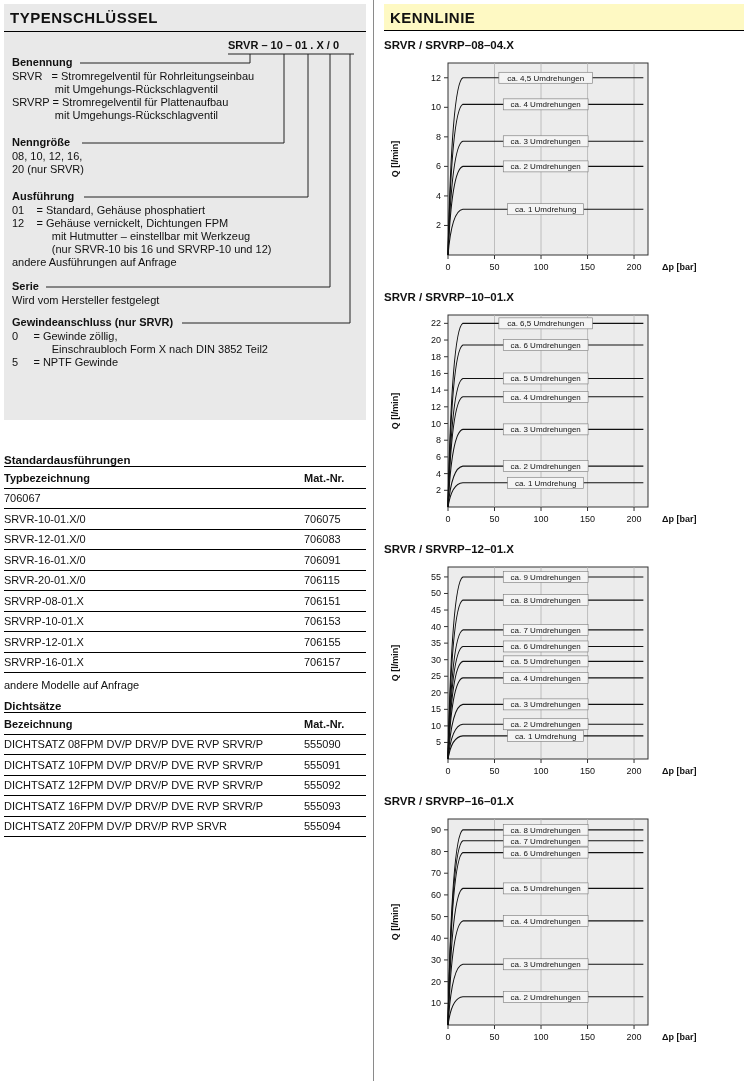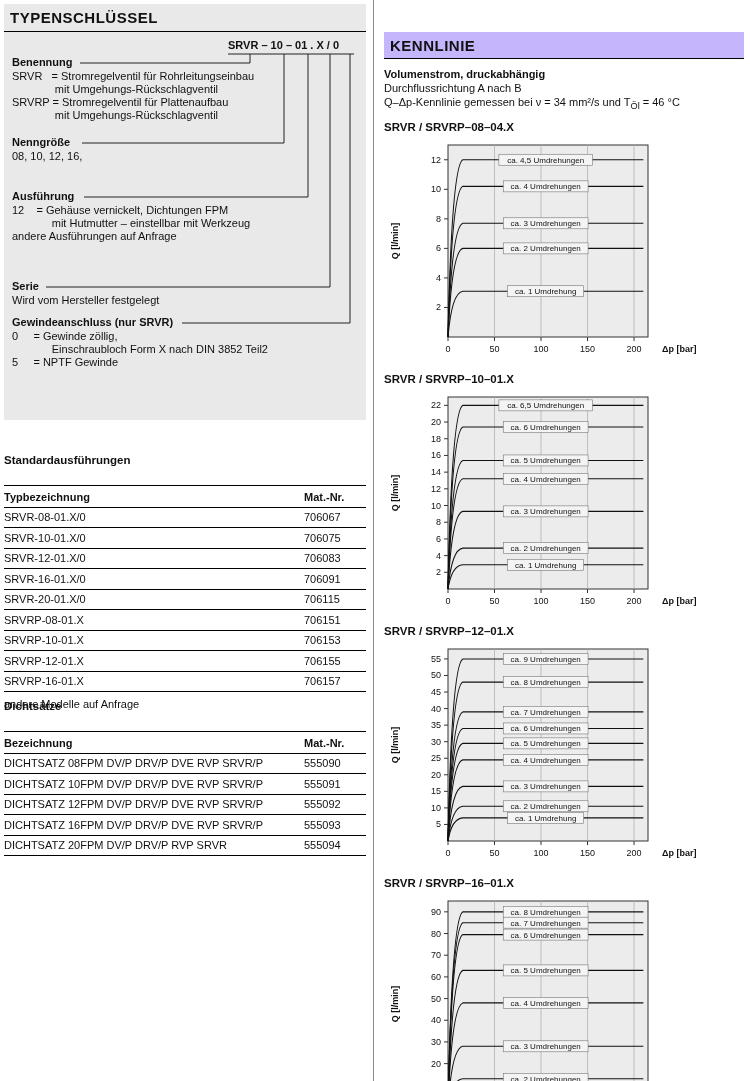--- a/index.html
+++ b/index.html
@@ -14,30 +14,30 @@
   .title-rule{position:absolute;left:0;top:27px;width:362px;border-top:1.5px solid #000;}
   .code{position:absolute;left:224px;top:35px;font-size:11px;font-weight:bold;white-space:pre;}
   .connectors{position:absolute;left:0;top:0;pointer-events:none;}
   .sec{position:absolute;left:8px;font-size:11px;line-height:13px;width:346px;}
   .sec .hd{font-weight:bold;height:14px;}
   .sec .ln{white-space:pre;}
   #sec-0{top:52px;} #sec-1{top:132px;} #sec-2{top:186px;} #sec-3{top:276px;} #sec-4{top:312px;}
 
   .std{position:absolute;left:0;top:448px;width:362px;}
   .seals{position:absolute;left:0;top:694px;width:362px;}
-  .tbl-title{font-size:11.5px;font-weight:bold;padding:2px 0 19px 0;border-bottom:1px solid #000;margin-bottom:1px;}
+  .tbl-title{font-size:11.5px;font-weight:bold;padding:2px 0 0 0;border-bottom:1px solid #000;margin-bottom:1px;}
   .trow{display:flex;align-items:center;height:19.5px;border-bottom:1px solid #000;font-size:11px;}
   .trow.thead{font-weight:bold;border-bottom:1.6px solid #000;justify-content:space-between;}
   .c-name{flex:1;}
   .c-mat{width:62px;}
   .tbl-footer{font-size:11px;padding-top:6px;}
 
   
   .right{position:absolute;left:384px;top:4px;width:360px;}
-  .kenn-title{background:#c4b5fd;font-size:15px;font-weight:bold;letter-spacing:.5px;padding:5px 8px 4px 6px;border-bottom:1.5px solid #000;margin-top:28px;}
+  .kenn-title{background:#fef9c3;font-size:15px;font-weight:bold;letter-spacing:.5px;padding:5px 8px 4px 6px;border-bottom:1.5px solid #000;}
   .info{margin-top:8px;font-size:11px;line-height:14px;}
   .info .b{font-weight:bold;}
   .chart-block{margin-top:8px;}
   .chart-title{font-size:11.5px;font-weight:bold;height:16px;}
   svg text{font-family:"Liberation Sans",sans-serif;fill:#111;}
 </style>
 </head>
 <body>
 
 <div class="page">
@@ -65,26 +65,29 @@
         <div class="hd">Benennung</div>
         <div class="ln">SRVR   = Stromregelventil für Rohrleitungseinbau</div>
         <div class="ln">              mit Umgehungs-Rückschlagventil</div>
         <div class="ln">SRVRP = Stromregelventil für Plattenaufbau</div>
         <div class="ln">              mit Umgehungs-Rückschlagventil</div>
       </div>
 
       <div class="sec" id="sec-1">
         <div class="hd">Nenngröße</div>
         <div class="ln">08, 10, 12, 16,</div>
+        <div class="ln">20 (nur SRVR)</div>
       </div>
 
       <div class="sec" id="sec-2">
         <div class="hd">Ausführung</div>
+        <div class="ln">01    = Standard, Gehäuse phosphatiert</div>
         <div class="ln">12    = Gehäuse vernickelt, Dichtungen FPM</div>
         <div class="ln">             mit Hutmutter – einstellbar mit Werkzeug</div>
+        <div class="ln">             (nur SRVR-10 bis 16 und SRVRP-10 und 12)</div>
         <div class="ln">andere Ausführungen auf Anfrage</div>
       </div>
 
       <div class="sec" id="sec-3">
         <div class="hd">Serie</div>
         <div class="ln">Wird vom Hersteller festgelegt</div>
       </div>
 
       <div class="sec" id="sec-4">
         <div class="hd">Gewindeanschluss (nur SRVR)</div>
@@ -95,21 +98,20 @@
     </div>
 
     <div class="std">
       <div class="tbl-title">Standardausführungen</div>
       <div>
           <div class="trow thead">
             <div class="c-name">Typbezeichnung</div>
             <div class="c-mat">Mat.-Nr.</div>
           </div>
           <div class="trow">
-            <div class="c-name">SRVR-08-01.X/0</div>
             <div class="c-mat">706067</div>
           </div>
           <div class="trow">
             <div class="c-name">SRVR-10-01.X/0</div>
             <div class="c-mat">706075</div>
           </div>
           <div class="trow">
             <div class="c-name">SRVR-12-01.X/0</div>
             <div class="c-mat">706083</div>
           </div>
@@ -168,25 +170,20 @@
             <div class="c-name">DICHTSATZ 20FPM DV/P DRV/P RVP SRVR</div>
             <div class="c-mat">555094</div>
           </div>
         </div>
     </div>
   </div>
 
   <div class="right">
     <div class="kenn-title">KENNLINIE</div>
 
-    <div class="info">
-      <div class="b">Volumenstrom, druckabhängig</div>
-      <div>Durchflussrichtung A nach B</div>
-      <div><span>Q–Δp-Kennlinie gemessen bei ν = 34 mm²/s und T</span><sub>Öl</sub><span> = 46 °C</span></div>
-    </div>
 
     <div class="chart-block">
       <div class="chart-title">SRVR / SRVRP–08–04.X</div>
       <div><svg width="352" height="224">
             <rect x="64" y="8" width="200" height="192" fill="#ececec" stroke="#333" stroke-width="1"></rect>
             <line x1="110.51162790697674" y1="8" x2="110.51162790697674" y2="200" stroke="#b3b3b3" stroke-width="0.8"></line>
             <line x1="157.02325581395348" y1="8" x2="157.02325581395348" y2="200" stroke="#b3b3b3" stroke-width="0.8"></line>
             <line x1="203.53488372093022" y1="8" x2="203.53488372093022" y2="200" stroke="#b3b3b3" stroke-width="0.8"></line>
             <line x1="250.04651162790697" y1="8" x2="250.04651162790697" y2="200" stroke="#b3b3b3" stroke-width="0.8"></line>
             <line x1="60" y1="170.46153846153845" x2="64" y2="170.46153846153845" stroke="#333" stroke-width="1"></line>

